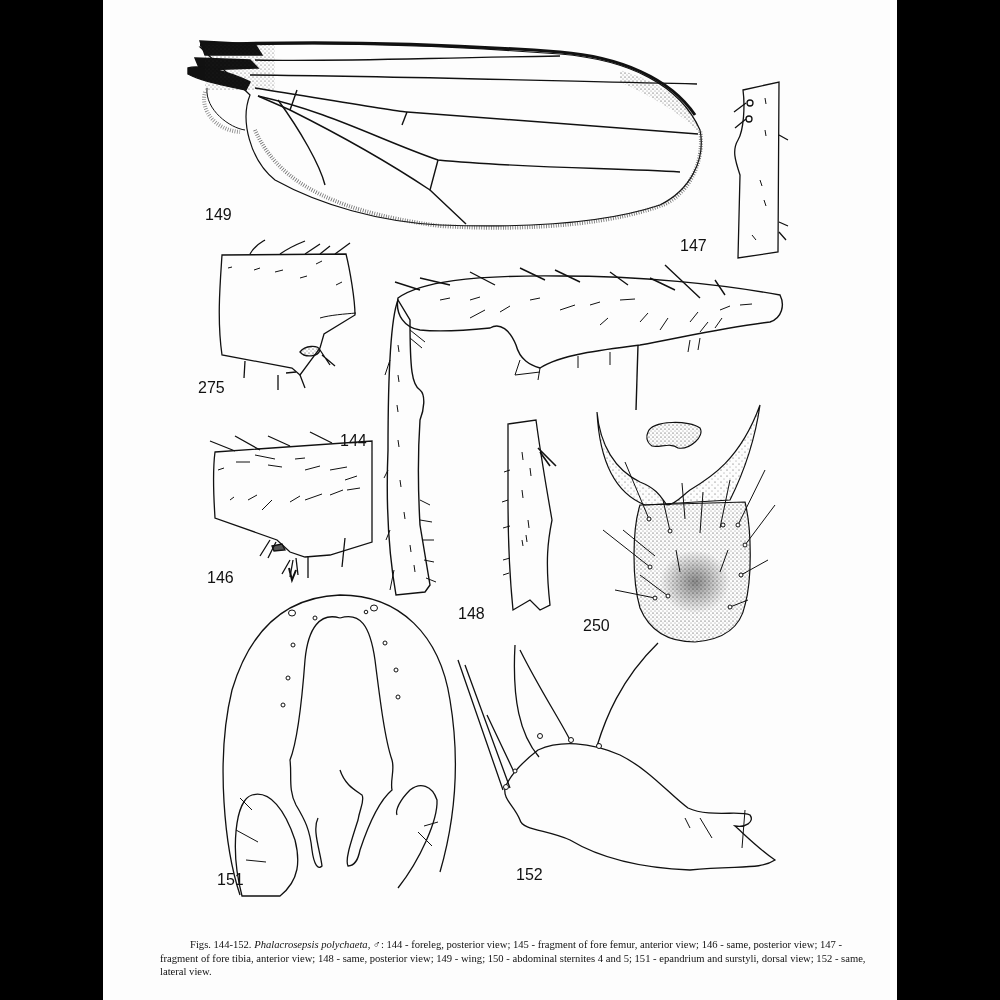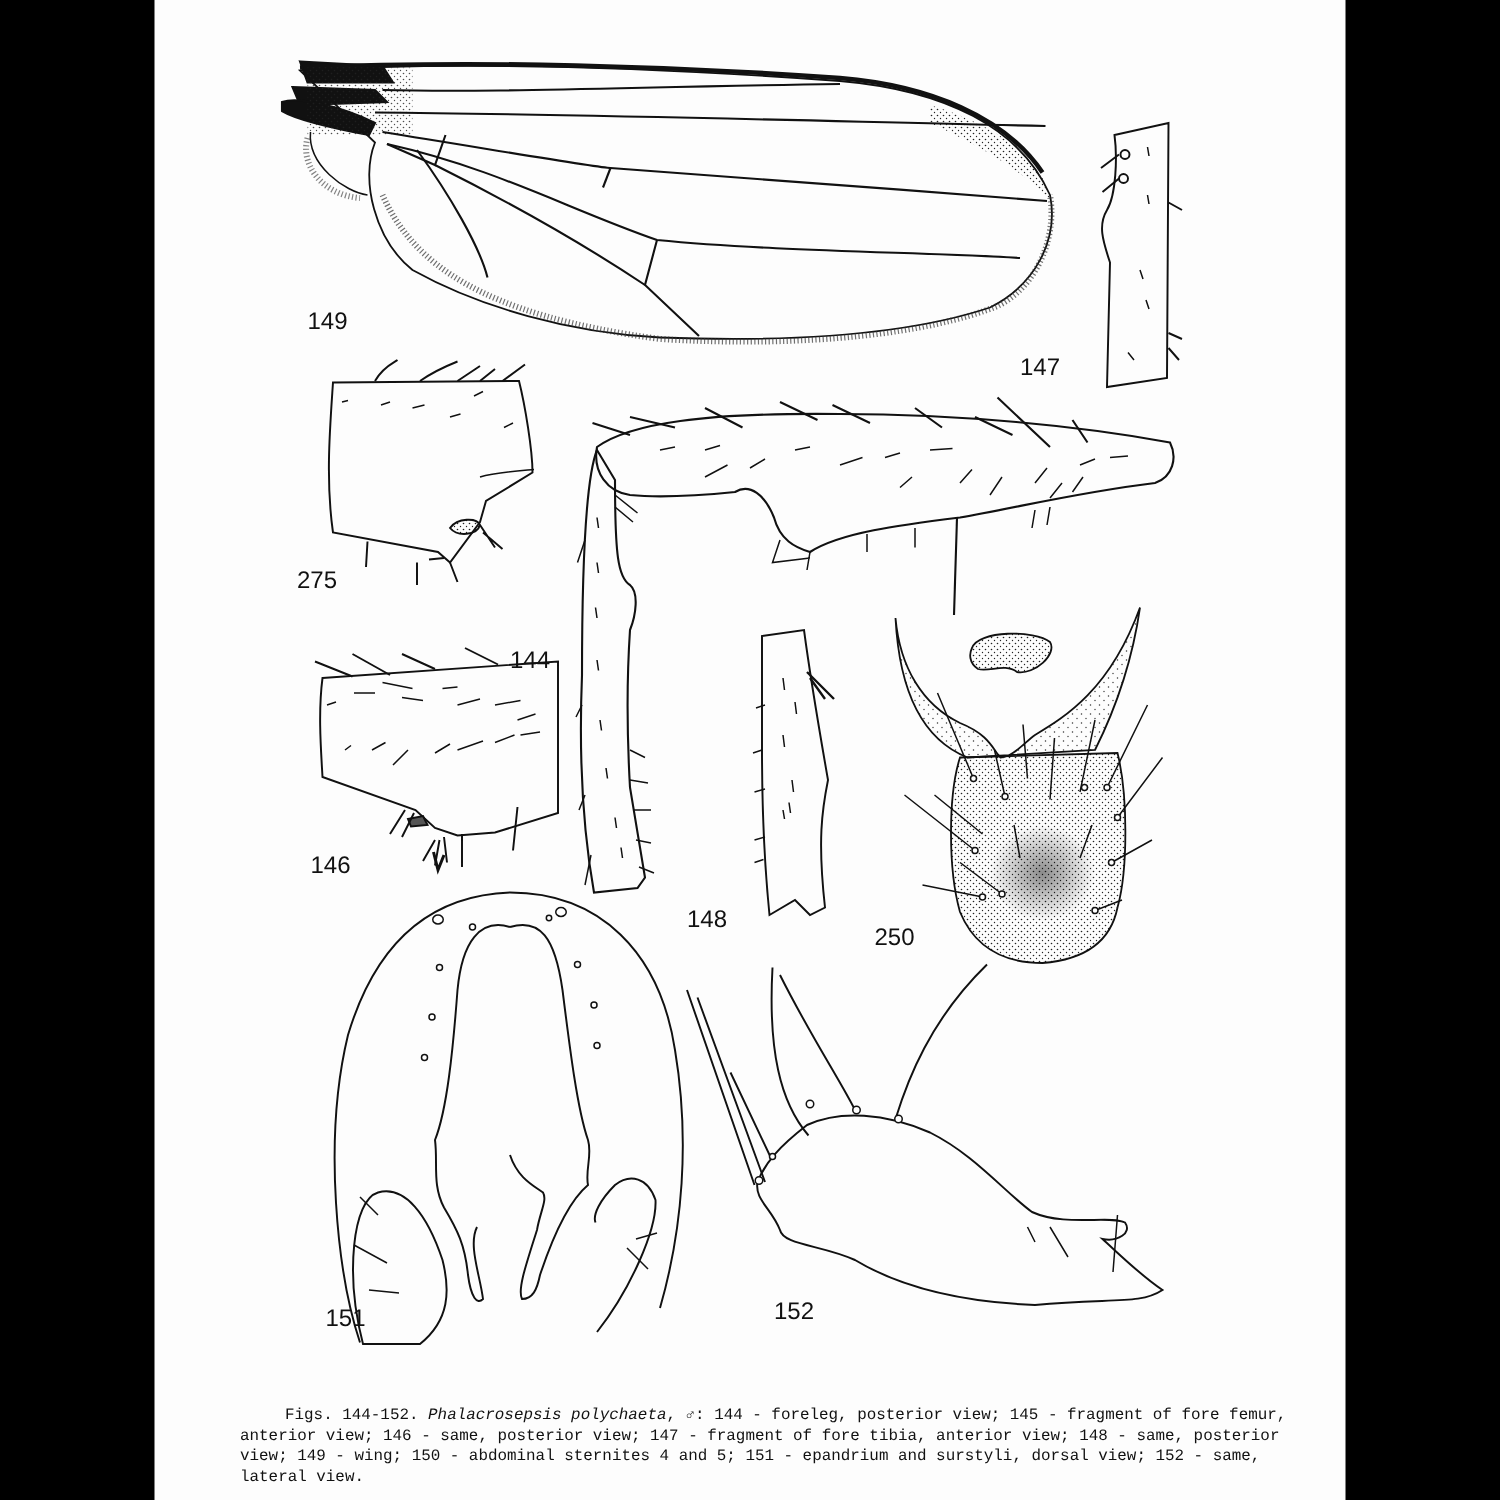--- a/index.html
+++ b/index.html
@@ -1,20 +1,20 @@
 <!DOCTYPE html>
 <html><head>
   <meta charset="utf-8">
   <style>
     html, body { margin:0; padding:0; }
     body { width:1000px; height:1000px; background:#000; position:relative; overflow:hidden; }
     .page { position:absolute; left:103px; top:0; width:794px; height:1000px; background:#fdfdfd; }
     svg.art { position:absolute; left:0; top:0; width:1000px; height:1000px; }
     .fig-label { position:absolute; font-family:"Liberation Sans", sans-serif; font-size:16px; color:#111; line-height:1; }
-    .caption { position:absolute; left:160px; top:938px; width:720px; font-family:Liberation Mono, monospace; font-size:10.6px; line-height:13.5px; color:#111; }
+    .caption { position:absolute; left:160px; top:938px; width:720px; font-family:Liberation Serif, serif; font-size:10.6px; line-height:13.5px; color:#111; }
     .caption .lead { padding-left:30px; }
     .caption i { font-style:italic; }
   </style>
 </head>
 <body>
 
 <div class="page"></div>
 
 <svg class="art" viewBox="0 0 1000 1000">
   <defs>

